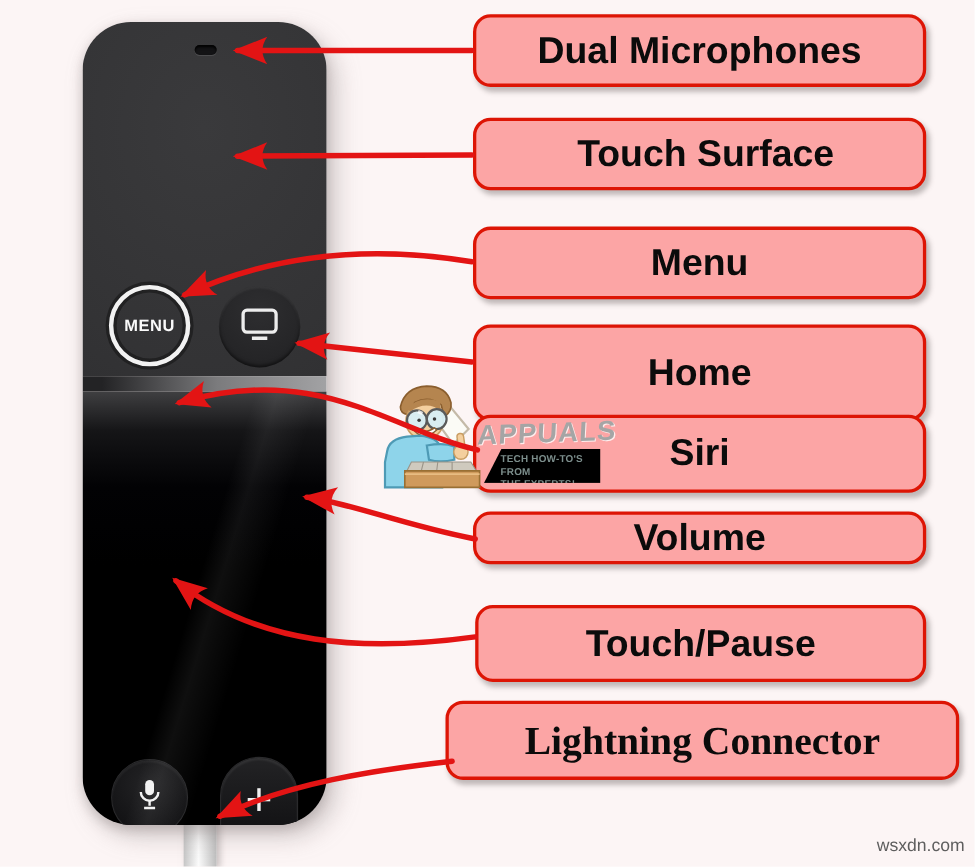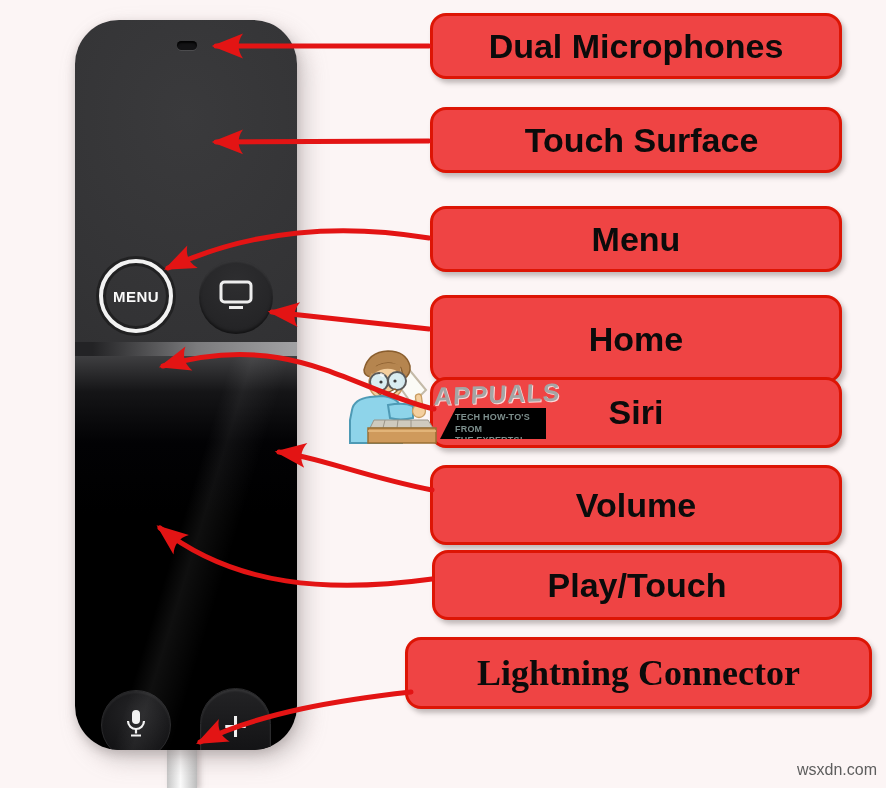--- a/index.html
+++ b/index.html
@@ -70,31 +70,31 @@
     color:#f0f0f0;
   }
   .vol-glyph{
     position:absolute; left:0; width:100%; text-align:center;
     font-size:42px; font-weight:300; line-height:1;
   }
   .vol-plus{ top:17px; }
   
   .callout{
     position:absolute; left:430px; width:412px; height:66px; z-index:2;
-    background:#ef4444; border:3.5px solid #dd1505; border-radius:16px; box-sizing:border-box;
+    background:#fca5a5; border:3.5px solid #dd1505; border-radius:16px; box-sizing:border-box;
     box-shadow:3px 4px 5px rgba(120,110,110,.45);
     display:flex; align-items:center; justify-content:center;
     font-size:34px; font-weight:700; color:#0b0b0b;
   }
   .lb-1{ top:13px; }
   .lb-2{ top:107px;padding-left:11px; }
   .lb-3{ top:206px; }
   .lb-4{ top:295px; height:88px; }
   .lb-5{ top:377px; height:71px;text-align:right; }
-  .lb-6{ top:465px; height:80px; }
+  .lb-6{ top:465px; height:48px; }
   .lb-7{ top:550px; height:70px; left:432px; width:410px; }
   .lb-8{ top:637px; height:72px; left:405px; width:467px; font-size:36px;font-family:Liberation Serif, serif; }
   
   .logo{ position:absolute; left:340px; top:346px; width:212px; height:104px; z-index:3; }
   .logo-man{ position:absolute; left:0; top:0; }
   .logo-brand{
     position:absolute; left:94px; top:34px; width:118px;
     font-size:25px; font-weight:800; letter-spacing:1px; color:#a5a5a5;
     transform:rotate(-2deg) skewX(-5deg);
     text-shadow:1px 1px 0 rgba(255,255,255,.8);
@@ -167,21 +167,21 @@
   <div class="callout lb-4">
     <span>Home</span>
   </div>
   <div class="callout lb-5">
     <span>Siri</span>
   </div>
   <div class="callout lb-6">
     <span>Volume</span>
   </div>
   <div class="callout lb-7">
-    <span>Play/Touch</span>
+    <span>Touch/Pause</span>
   </div>
   <div class="callout lb-8">
     <span>Lightning Connector</span>
   </div>
 
   <div class="logo">
     <svg class="logo-man" width="100" height="100" viewBox="0 0 100 100">
 
       <path d="M58 10 L86 44 L72 58 L46 22 Z" fill="#fbfbf6" stroke="#c4baa8" stroke-width="2"></path>
 

